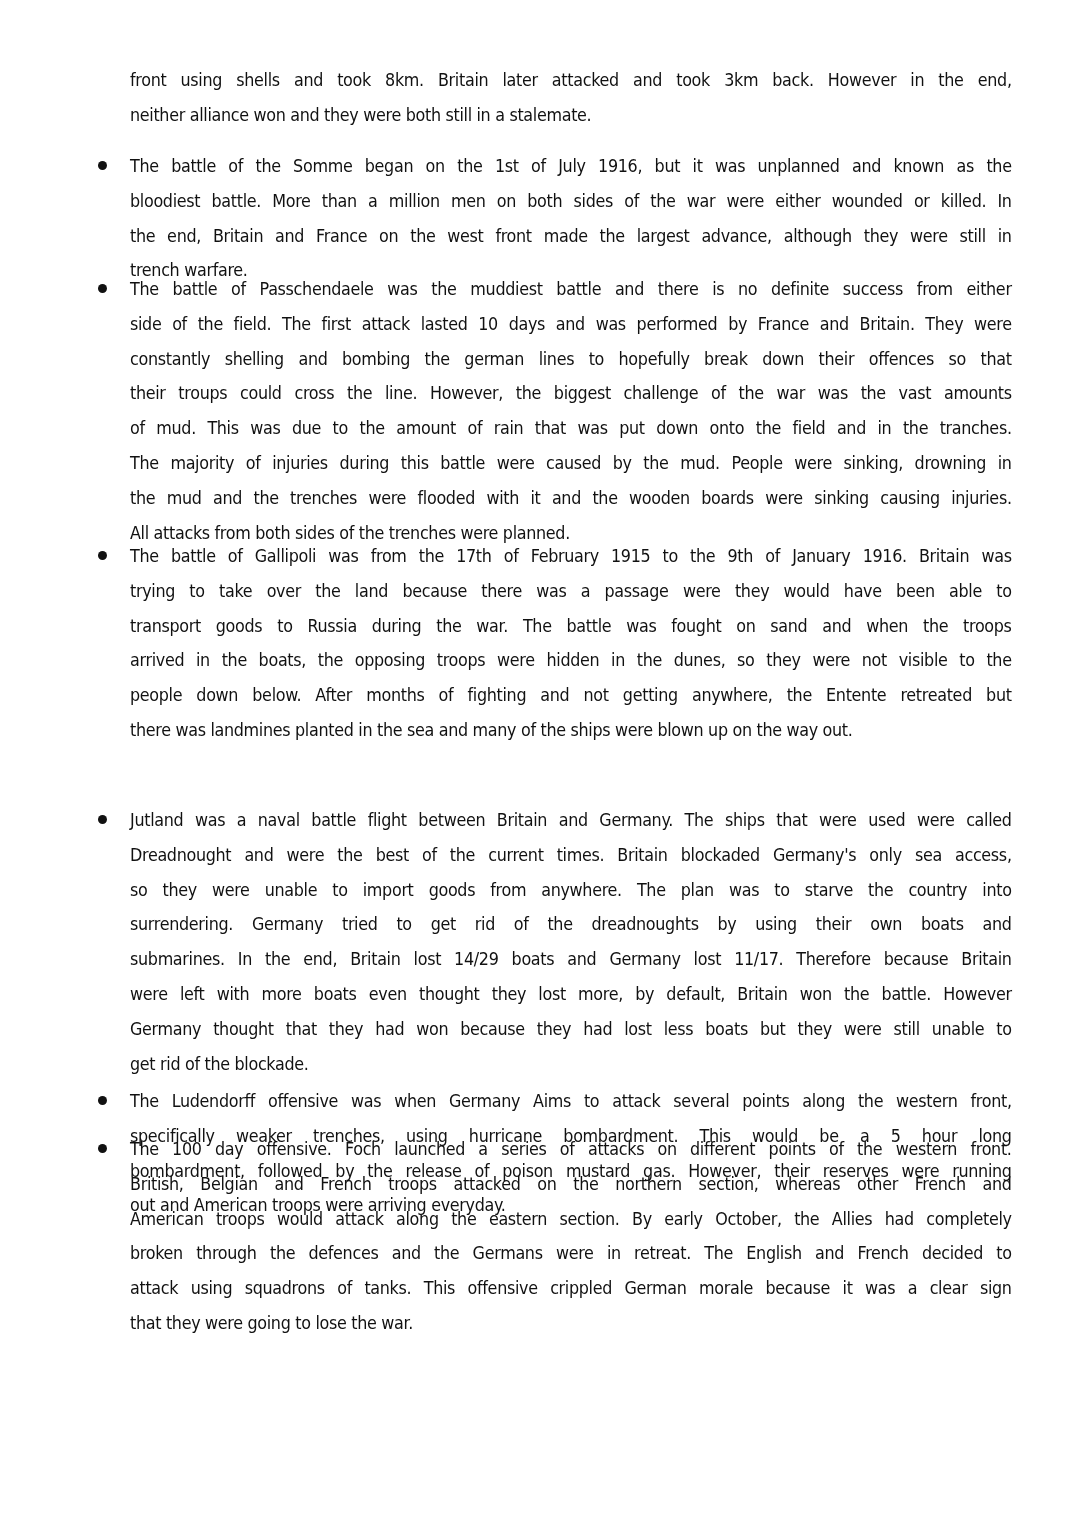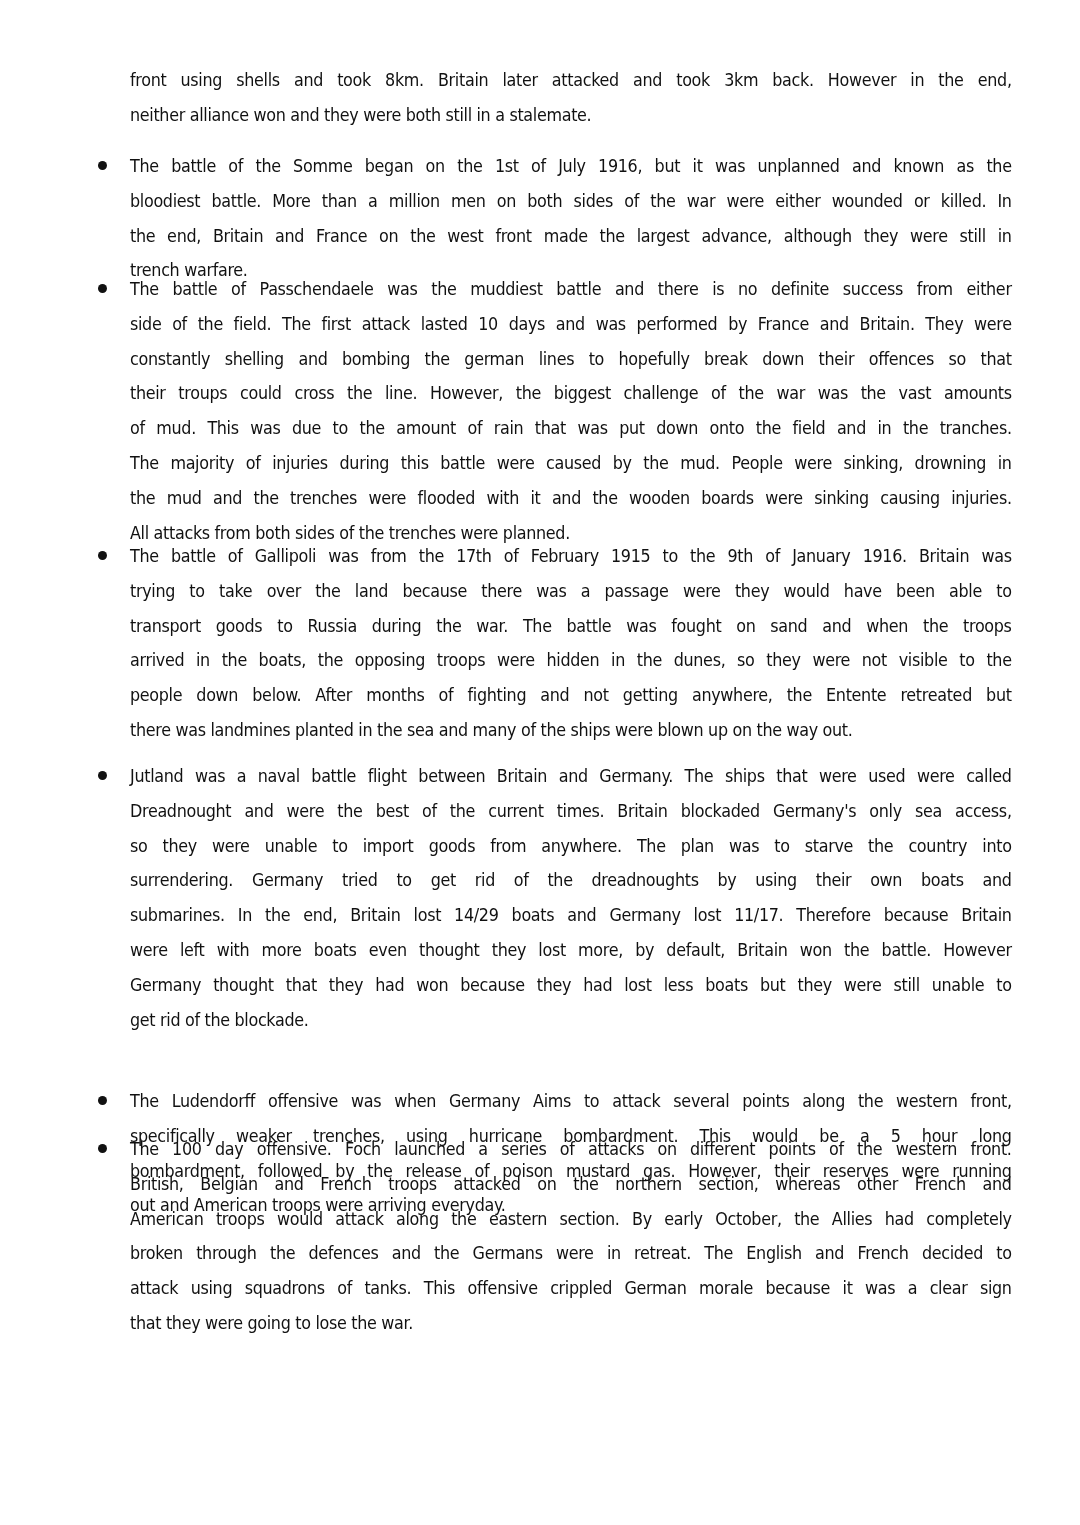--- a/index.html
+++ b/index.html
@@ -81,21 +81,21 @@
   <div class="block" style="top:539px;">
     <span class="bullet"></span>
     <div class="line">The battle of Gallipoli was from the 17th of February 1915 to the 9th of January 1916. Britain was</div>
     <div class="line">trying to take over the land because there was a passage were they would have been able to</div>
     <div class="line">transport goods to Russia during the war. The battle was fought on sand and when the troops</div>
     <div class="line">arrived in the boats, the opposing troops were hidden in the dunes, so they were not visible to the</div>
     <div class="line">people down below. After months of fighting and not getting anywhere, the Entente retreated but</div>
     <div class="line last">there was landmines planted in the sea and many of the ships were blown up on the way out.</div>
   </div>
 
-  <div class="block" style="top:759px;">
+  <div class="block" style="top:803px;">
     <span class="bullet"></span>
     <div class="line">Jutland was a naval battle flight between Britain and Germany. The ships that were used were called</div>
     <div class="line">Dreadnought and were the best of the current times. Britain blockaded Germany's only sea access,</div>
     <div class="line">so they were unable to import goods from anywhere. The plan was to starve the country into</div>
     <div class="line">surrendering.  Germany tried to get rid of the dreadnoughts by using their own boats and</div>
     <div class="line">submarines. In the end, Britain lost 14/29 boats and Germany lost 11/17. Therefore because Britain</div>
     <div class="line">were left with more boats even thought they lost more, by default, Britain won the battle. However</div>
     <div class="line">Germany thought that they had won because they had lost less boats but they were still unable to</div>
     <div class="line last">get rid of the blockade.</div>
   </div>

